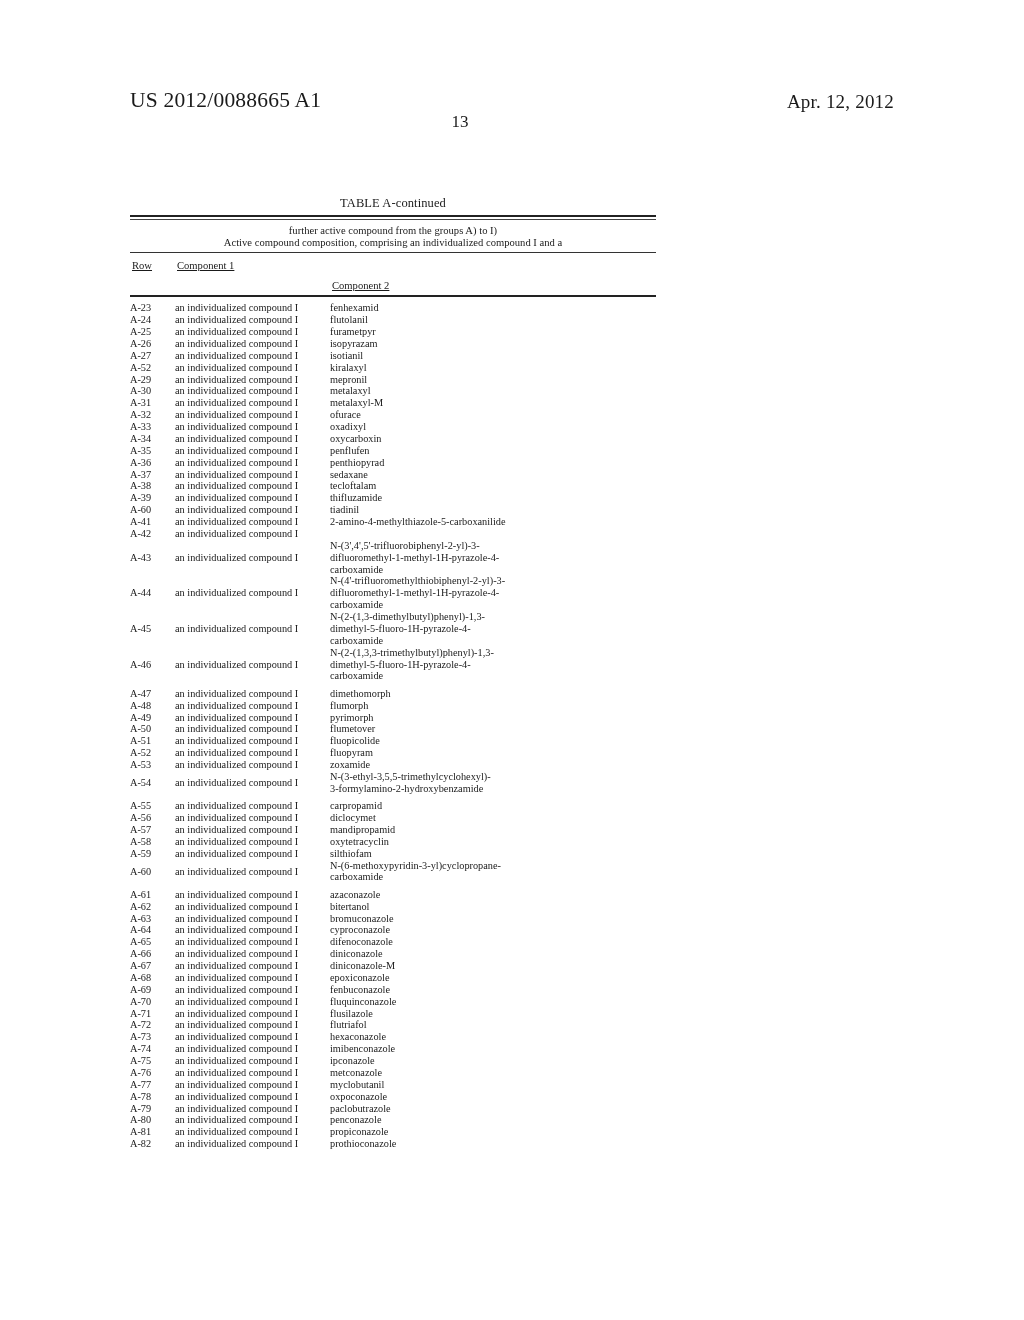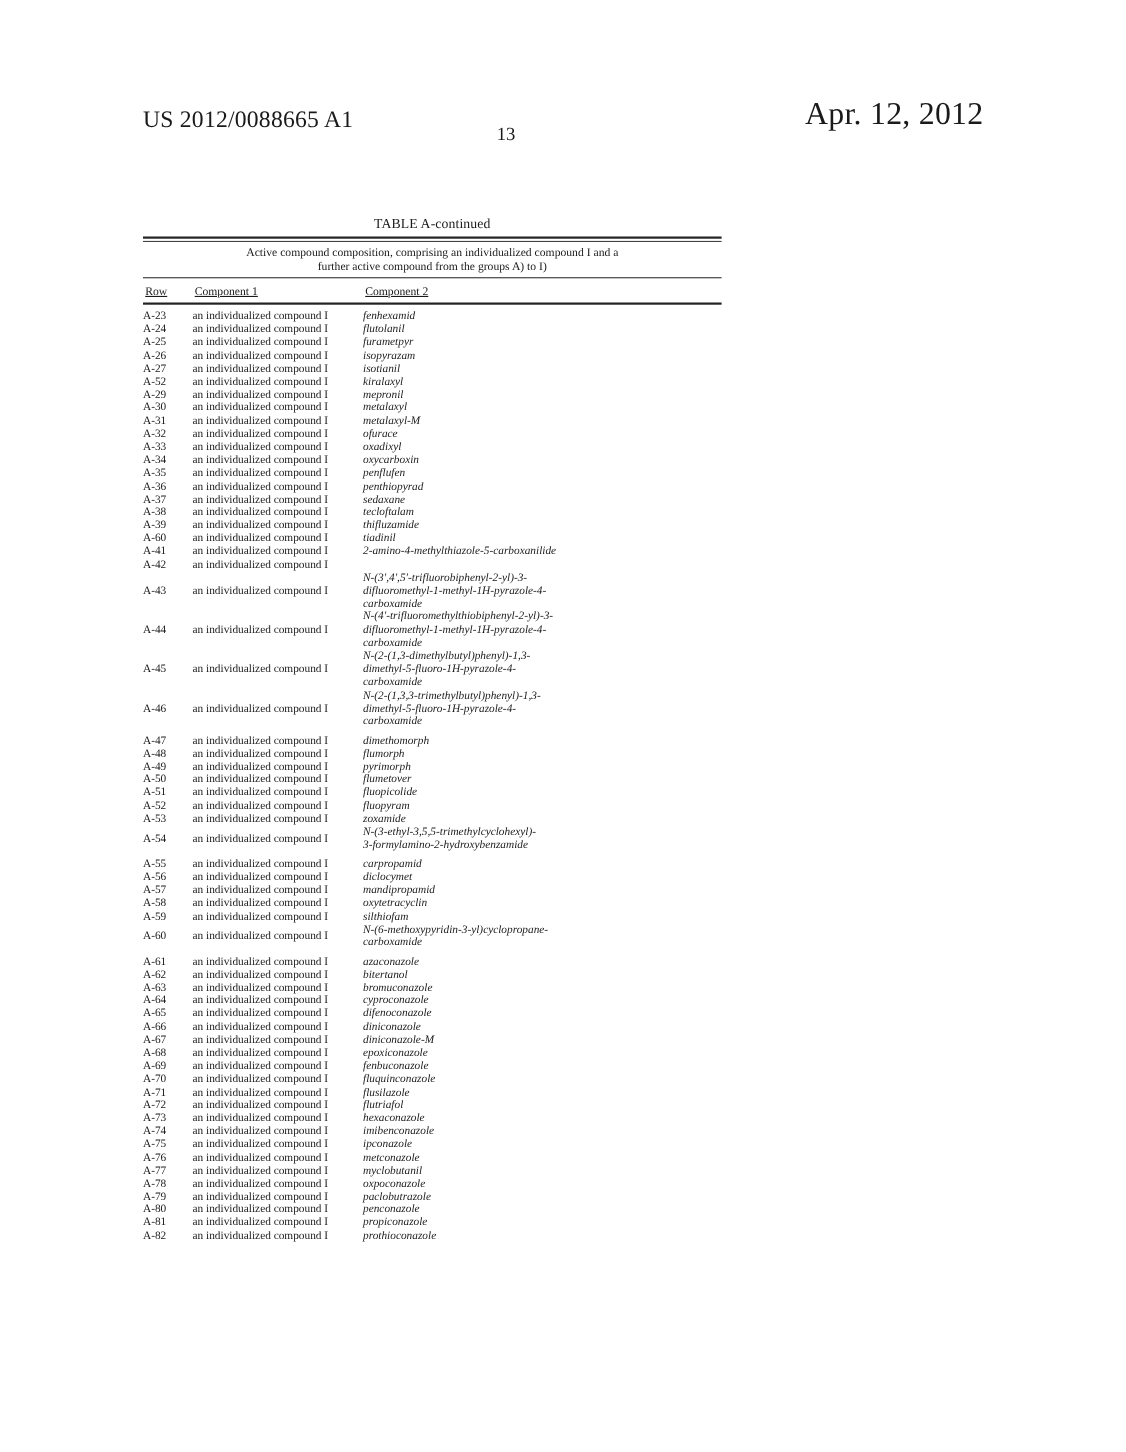--- a/index.html
+++ b/index.html
@@ -26,21 +26,21 @@
     display: flex;
     justify-content: space-between;
     align-items: flex-end;
   }
   .pub-number {
     font-size: 21.5px;
     letter-spacing: 0.2px;
     white-space: nowrap;
   }
   .pub-date {
-    font-size: 29px;
+    font-size: 19px;
     letter-spacing: 0.2px;
     white-space: nowrap;
   }
   .page-number {
     position: absolute;
     top: 112px;
     left: 0;
     width: 920px;
     text-align: center;
     font-size: 17px;
@@ -88,56 +88,56 @@
   .table-subtitle div { white-space: nowrap; }
 
   .col-headers {
     display: flex;
     font-size: 10.6px;
     padding: 7px 0 4px 2px;
     text-decoration: underline;
   }
   .ch-row   { width: 45px; flex: 0 0 45px; }
   .ch-comp1 { width: 155px; flex: 0 0 155px; }
-  .ch-comp2 { flex: 1 1 auto; }
+  .ch-comp2 { flex: 1 1 auto; margin-top: 20px; }
 
   .table-body {
     padding-top: 5px;
     font-size: 10.3px;
     line-height: 11.88px;
   }
   .trow {
     display: flex;
     align-items: center;
   }
   .c-row   { width: 45px;  flex: 0 0 45px;  white-space: nowrap; }
   .c-comp1 { width: 155px; flex: 0 0 155px; white-space: nowrap; }
-  .c-comp2 { flex: 1 1 auto; font-style: italic; }
+  .c-comp2 { flex: 1 1 auto; }
   .c-comp2 .ln { display: block; white-space: nowrap; }
 
   .group-gap { height: 5.5px; }
 </style>
 </head>
 <body>
 
 <div class="page-header">
   <span class="pub-number">US 2012/0088665 A1</span>
   <span class="pub-date">Apr. 12, 2012</span>
 </div>
 <div class="page-number">13</div>
 
 <div class="table-block">
 
   <div class="table-caption">TABLE A-continued</div>
 
   <div class="rule-double"></div>
 
   <div class="table-subtitle">
+    <div>further active compound from the groups A) to I)</div>
     <div>Active compound composition, comprising an individualized compound I and a</div>
-    <div>further active compound from the groups A) to I)</div>
   </div>
 
   <div class="rule-single"></div>
 
   <div class="col-headers">
     <span class="ch-row">Row</span>
     <span class="ch-comp1">Component 1</span>
     <span class="ch-comp2">Component 2</span>
   </div>
 

